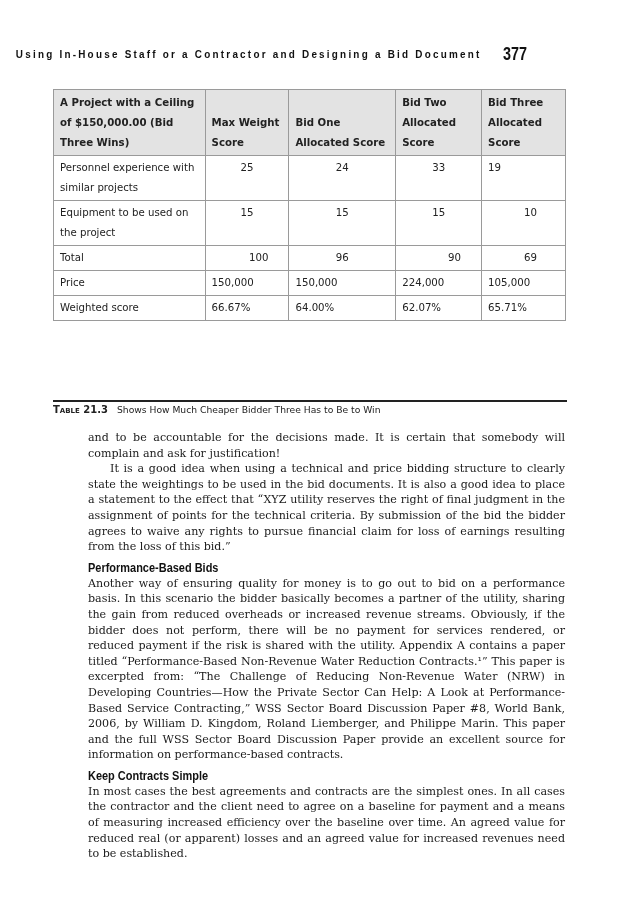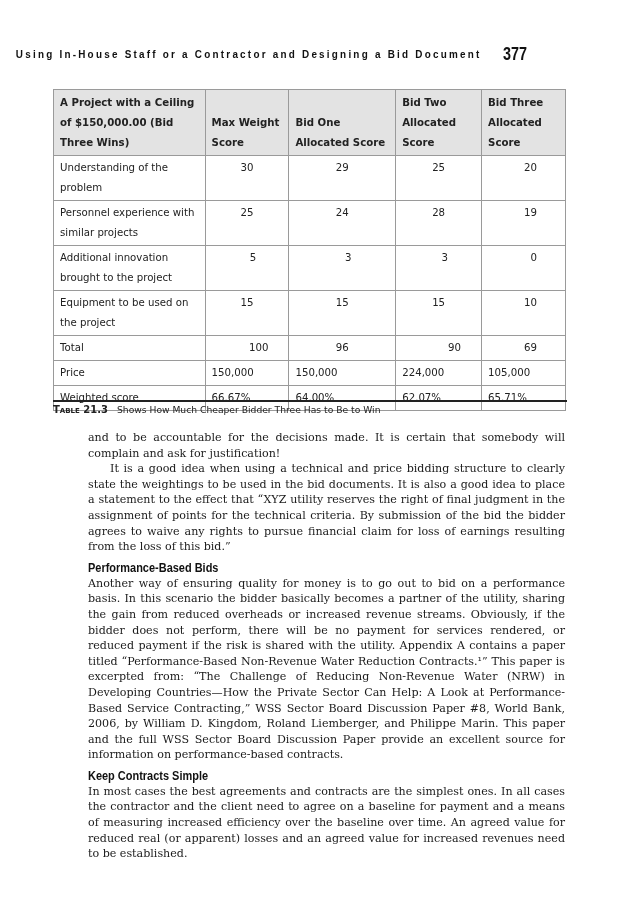--- a/index.html
+++ b/index.html
@@ -71,39 +71,25 @@
     <tr>
       <th class="col0">A Project with a Ceiling of $150,000.00 (Bid Three Wins)</th>
       <th class="col1">Max Weight Score</th>
       <th class="col2">Bid One Allocated Score</th>
       <th class="col3">Bid Two Allocated Score</th>
       <th class="col4">Bid Three Allocated Score</th>
     </tr>
   </thead>
   <tbody>
     <tr class="two-line">
-      <td class="left">Understanding of the problem</td>
-      <td class="num">30</td>
-      <td class="num">29</td>
-      <td class="num">25</td>
-      <td class="num" style="text-align:right;padding-right:28px;">20</td>
-    </tr>
-    <tr class="two-line">
       <td class="left">Personnel experience with similar projects</td>
       <td class="num">25</td>
       <td class="num">24</td>
-      <td class="num">28</td>
-      <td class="num" style="text-align:right;padding-right:28px;">19</td>
-    </tr>
-    <tr class="two-line">
-      <td class="left">Additional innovation brought to the project</td>
-      <td class="num" style="padding-left:18px;">5</td>
-      <td class="num" style="padding-left:18px;">3</td>
-      <td class="num" style="padding-left:18px;">3</td>
-      <td class="num" style="text-align:right;padding-right:28px;">0</td>
+      <td class="num">33</td>
+      <td class="num" style="text-align:left;padding-right:28px;">19</td>
     </tr>
     <tr class="two-line">
       <td class="left">Equipment to be used on the project</td>
       <td class="num">15</td>
       <td class="num">15</td>
       <td class="num">15</td>
       <td class="num" style="text-align:right;padding-right:28px;">10</td>
     </tr>
     <tr class="one-line">
       <td class="left">Total</td>

